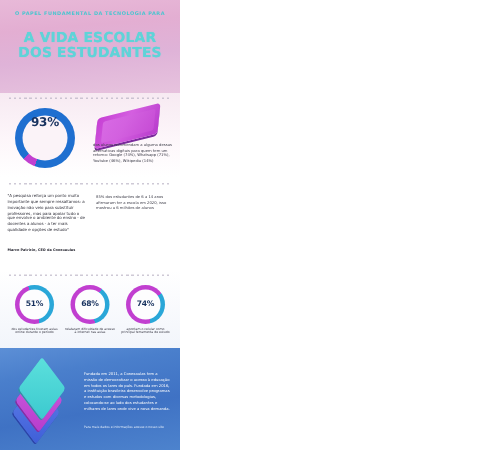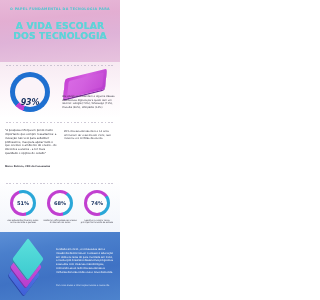--- a/index.html
+++ b/index.html
@@ -43,21 +43,21 @@
   }
   .dash1{top:3px;}
 
   .donut-big{
     position:absolute;left:10px;top:10px;width:40px;height:40px;border-radius:50%;
     background:conic-gradient(from 200deg,#c13fd0 0deg 26deg,#1f6fd0 26deg 360deg);
   }
   .donut-big .hole{
     position:absolute;left:4.6px;top:4.6px;width:30.8px;height:30.8px;
     border-radius:50%;background:#fbf3f8;
-    display:flex;align-items:flex-end;justify-content:center;font-style:italic;
+    display:flex;align-items:flex-start;justify-content:center;
   }
   .donut-big .val{
     color:#18325f;font-size:8px;font-weight:bold;letter-spacing:-.2px;
   }
 
   
   .phone{
     position:absolute;left:64px;top:12px;width:46px;height:26px;
   }
   .phone .body{
@@ -152,21 +152,21 @@
 </style>
 </head>
 <body>
 
 <div class="page">
 
   <div class="header">
     <div class="eyebrow">O PAPEL FUNDAMENTAL DA TECNOLOGIA PARA</div>
     <div class="title">
       <div>A VIDA ESCOLAR</div>
-      <div class="l2">DOS TECNOLOGIA</div>
+      <div class="l2">DOS ESTUDANTES</div>
     </div>
   </div>
 
   <div class="sec93">
     <div class="dashline dash1"></div>
 
     <div class="donut-big">
       <div class="hole">
         <span class="val">93%</span>
       </div>

